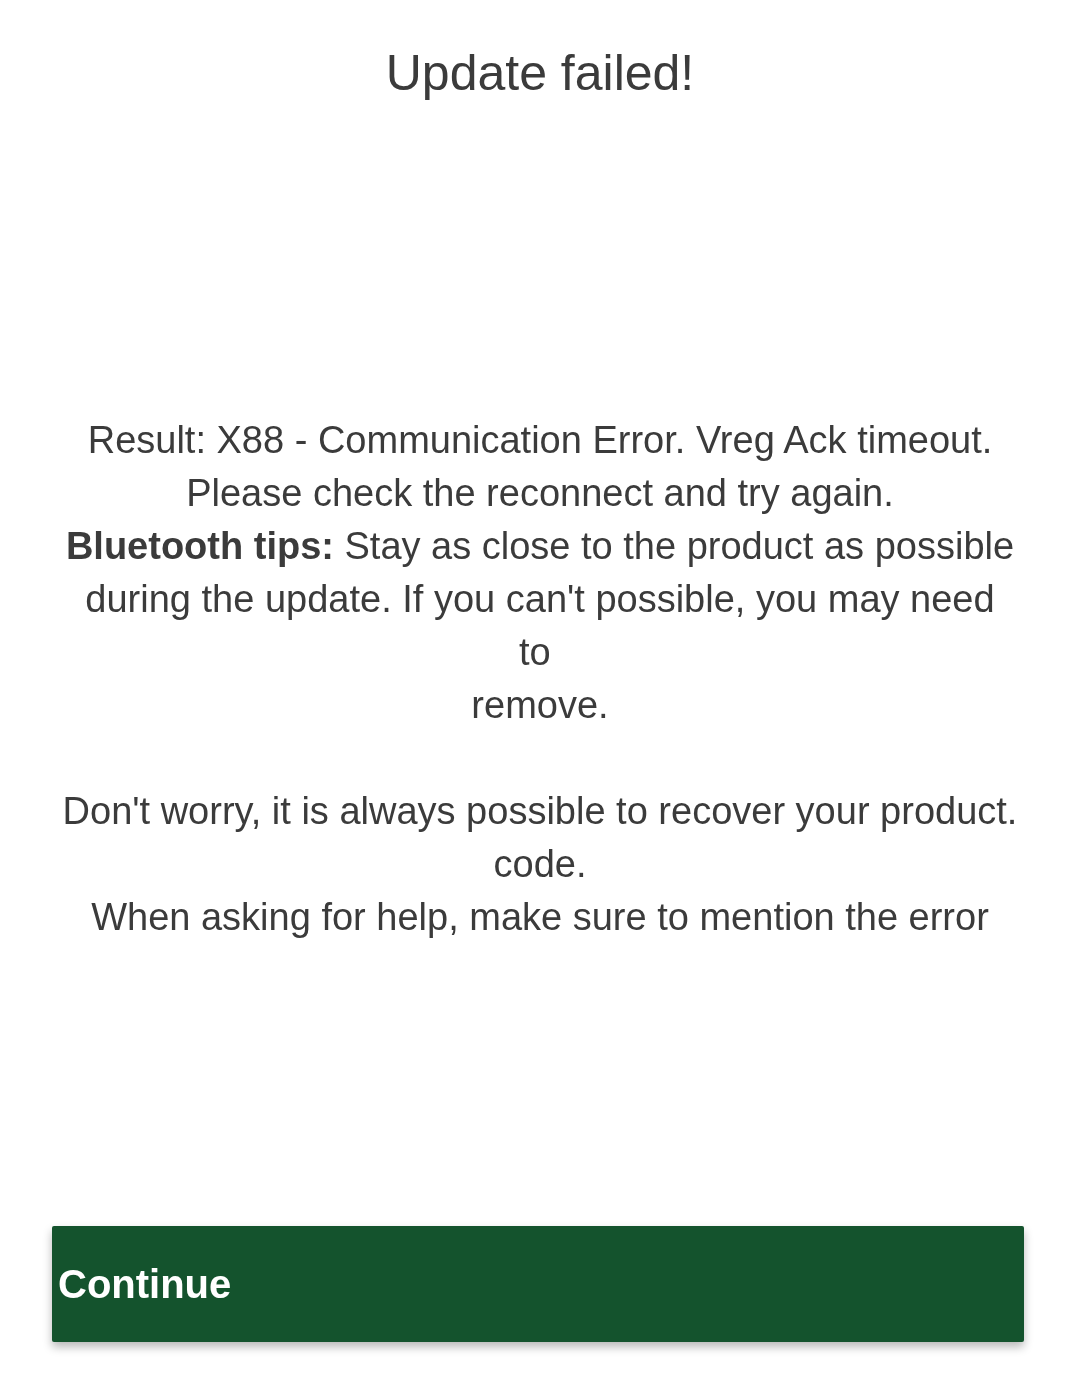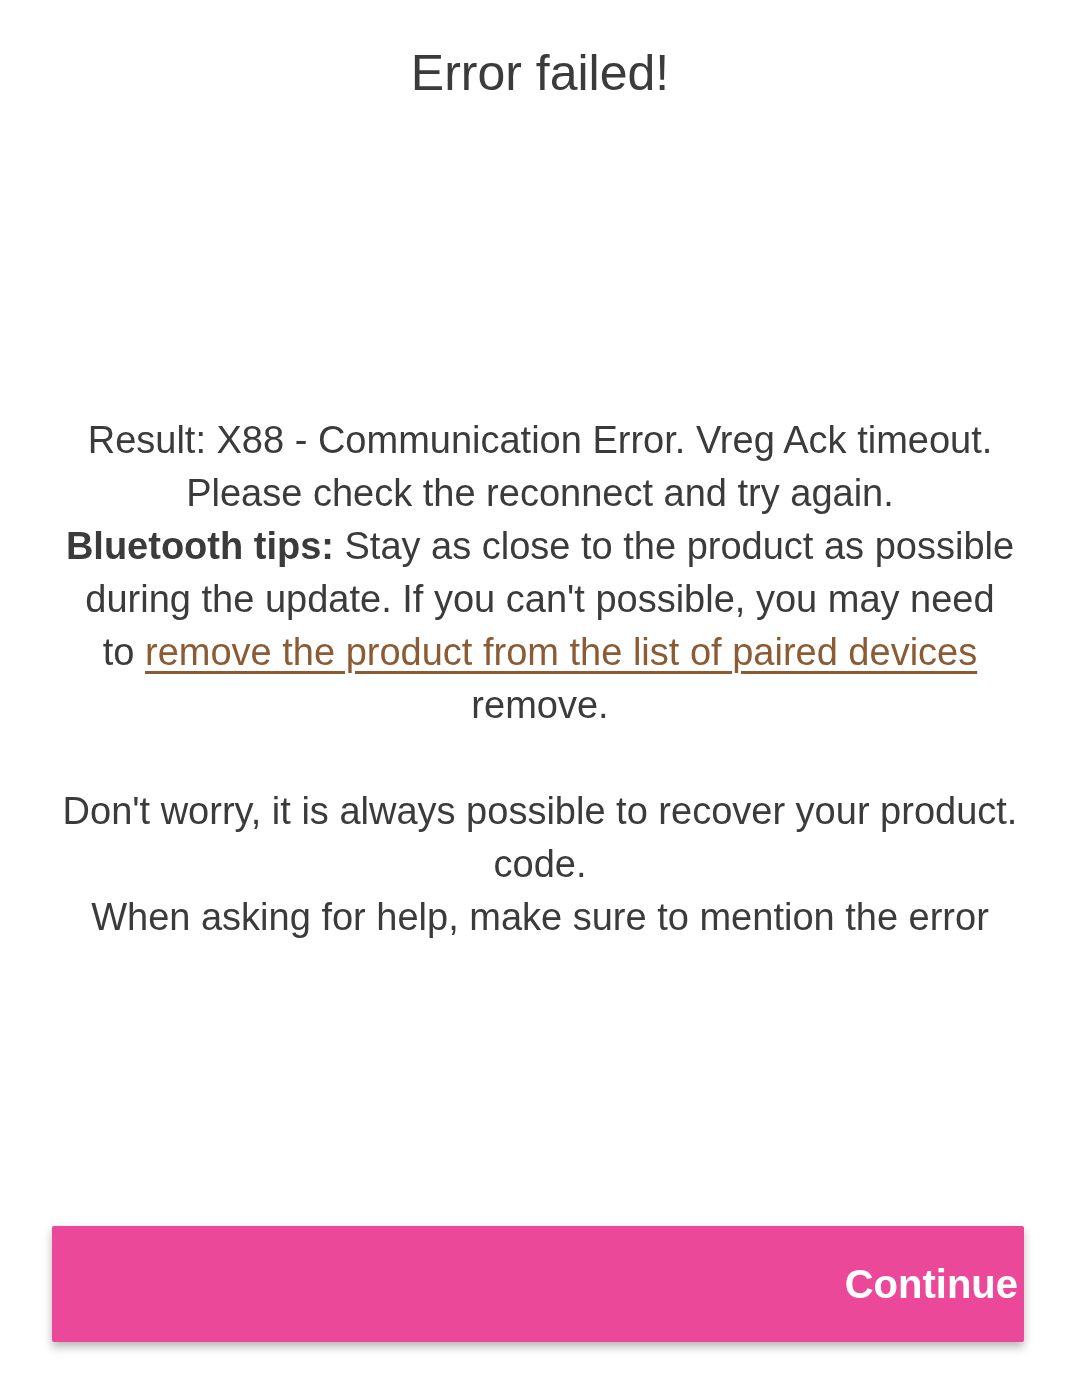--- a/index.html
+++ b/index.html
@@ -54,54 +54,53 @@
     text-decoration-thickness: 3px;
     text-underline-offset: 6px;
     cursor: pointer;
   }
   .continue-btn {
     position: absolute;
     left: 52px;
     top: 1226px;
     width: 972px;
     height: 116px;
-    background: #ec4899;
+    background: #14532d;
     color: #ffffff;
     border: none;
     border-radius: 2px;
     font-family: "Liberation Sans", sans-serif;
     font-size: 40px;
     font-weight: 700;
-    text-align: right;
+    text-align: left;
     box-shadow: 0 5px 10px rgba(0,0,0,0.28);
     cursor: pointer;
   }
 </style>
 </head>
 <body>
 
 <div class="screen">
-  <h1 class="title">Error failed!</h1>
+  <h1 class="title">Update failed!</h1>
   <div class="message" id="message">
       <div class="msg-line">
         <span class="seg-normal">Result: X88 - Communication Error. Vreg Ack timeout.</span>
       </div>
       <div class="msg-line">
         <span class="seg-normal">Please check the reconnect and try again.</span>
       </div>
       <div class="msg-line">
         <span class="seg-bold">Bluetooth tips:</span>
         <span class="seg-normal"> Stay as close to the product as possible</span>
       </div>
       <div class="msg-line">
         <span class="seg-normal">during the update. If you can't possible, you may need</span>
       </div>
       <div class="msg-line">
         <span class="seg-normal">to </span>
-        <a class="seg-link">remove the product from the list of paired devices</a>
       </div>
       <div class="msg-line">
         <span class="seg-normal">remove.</span>
       </div>
       <div class="msg-line"></div>
       <div class="msg-line">
         <span class="seg-normal">Don't worry, it is always possible to recover your product.</span>
       </div>
       <div class="msg-line">
         <span class="seg-normal">code.</span>

